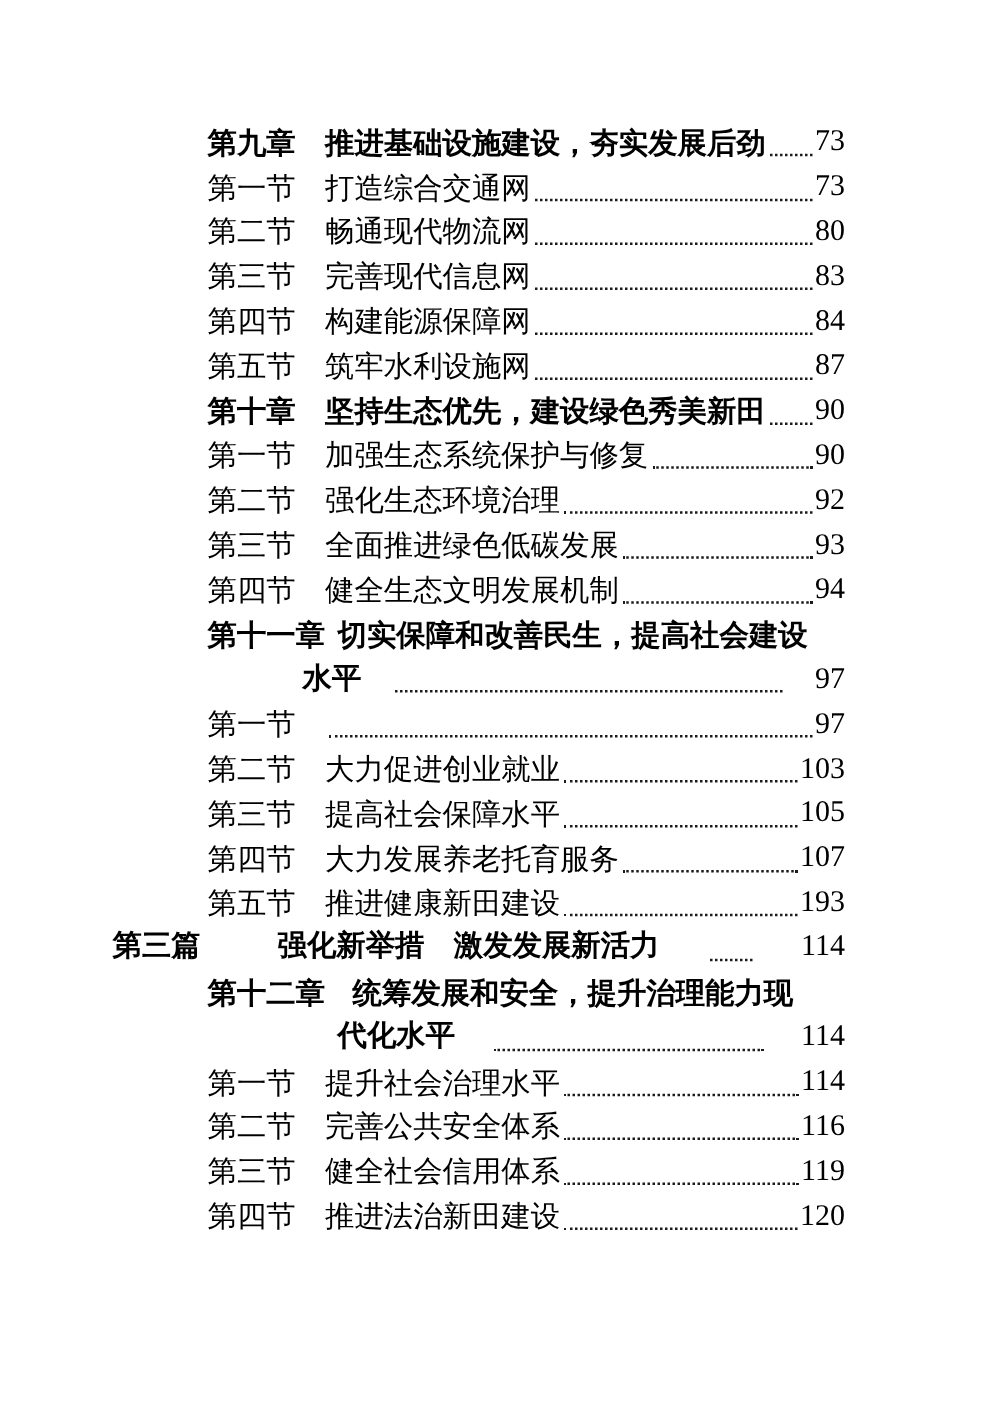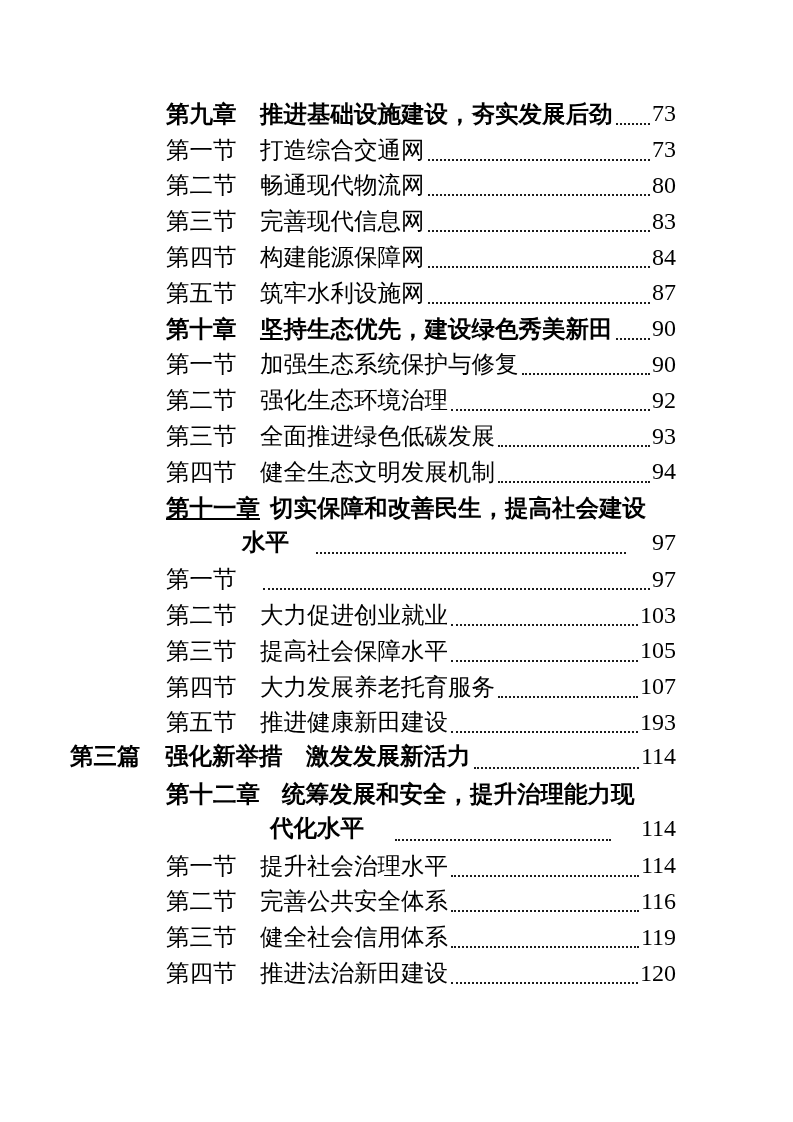--- a/index.html
+++ b/index.html
@@ -19,36 +19,36 @@
     padding-top: 96px;
   }
   .row {
     display: flex;
     align-items: baseline;
     height: 35.8px;
     white-space: nowrap;
     font-size: 23.5px;
   }
   
-  .ind-part    { padding-left: 70px; }
+  .ind-part    { padding-left: 90px; gap: 37px; }
   .ind-main    { padding-left: 166px; align-items: center; }
   .cont-ch11   { padding-left: 242px; gap: 24px; }
   .cont-ch12   { padding-left: 270px; gap: 28px; }
 
   .chapter, .part {
     font-family: "Liberation Sans", "DejaVu Sans", sans-serif;
     font-weight: 700;
   }
   .section {
     font-family: "Liberation Serif", "DejaVu Serif", serif;
     font-weight: 400;
   }
   .label { flex: 0 0 auto; }
   .lbl-3    { width: 94px;  }   
-  .lbl-ch11 { width: 104px; text-decoration: underline; }   
+  .lbl-ch11 { width: 104px; }   
   .lbl-ch12 { width: 116px; }   
   .lbl-part { width: 95px;  }   
   .title { flex: 0 0 auto; }
   .leader {
     flex: 1 1 auto;
     align-self: flex-end;
     height: 0;
     border-bottom: 2.5px dotted #1c1c1c;
     margin: 0 2px 7px 3px;
     min-width: 10px;

